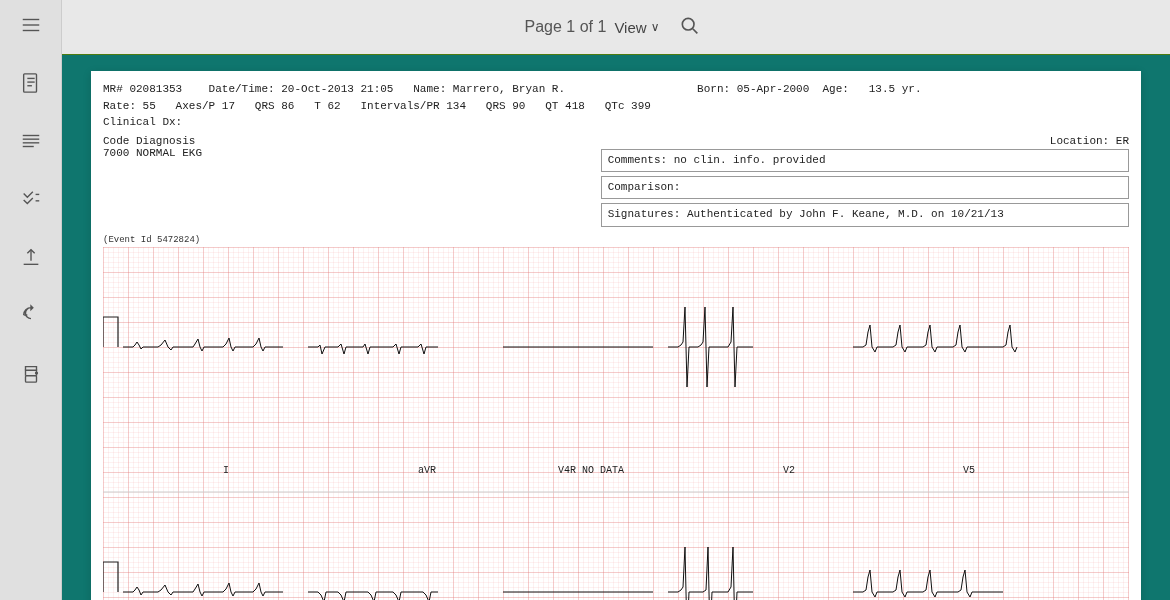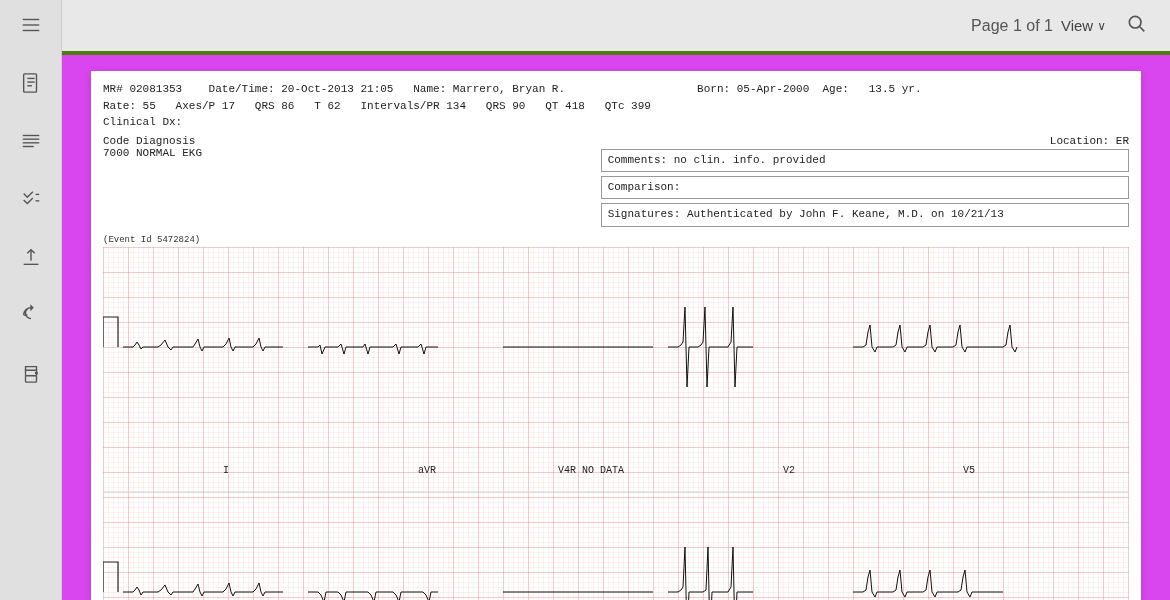--- a/index.html
+++ b/index.html
@@ -46,23 +46,23 @@
       flex: 1;
       display: flex;
       flex-direction: column;
       overflow: hidden;
     }
     .topbar {
       height: 55px;
       background: #e8e8e8;
       display: flex;
       align-items: center;
-      justify-content: flex-end;
+      justify-content: center;
       padding: 0 20px 0 16px;
-      border-bottom: 4px solid #4d7c0f;
+      border-bottom: 1px solid #4d7c0f;
       flex-shrink: 0;
     }
     .topbar-title {
       font-size: 16px;
       color: #555;
       font-weight: 400;
     }
     .topbar-right {
       display: flex;
       align-items: center;
@@ -84,21 +84,21 @@
       border: none;
       cursor: pointer;
       color: #555;
       font-size: 18px;
       padding: 4px;
     }
 
     
     .content {
       flex: 1;
-      background: #d946ef;
+      background: #0f766e;
       display: flex;
       align-items: flex-start;
       justify-content: center;
       padding: 16px;
       overflow: auto;
     }
 
     
     .ecg-doc {
       background: #fff;

